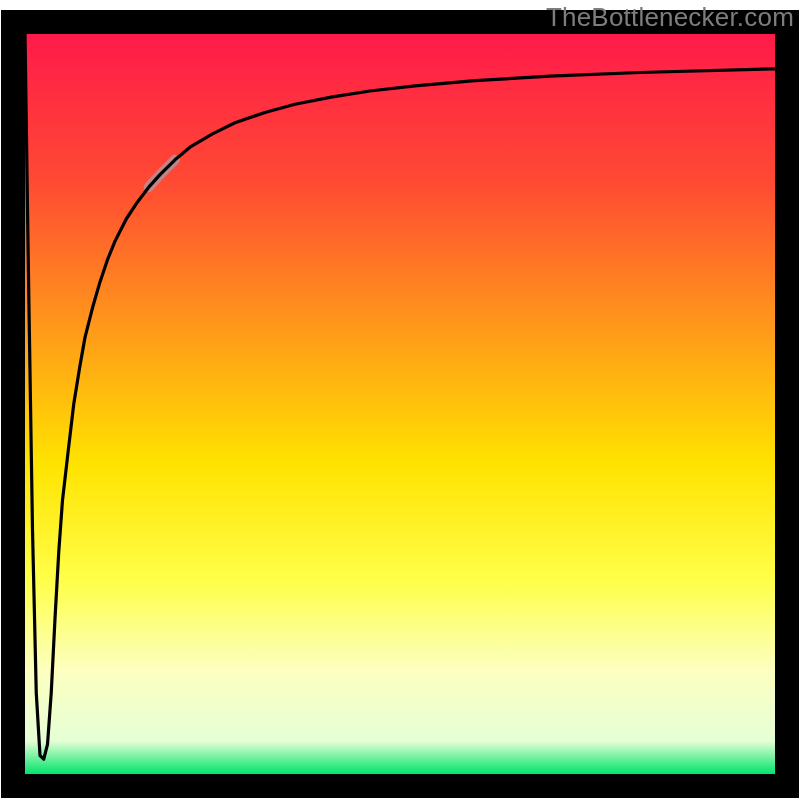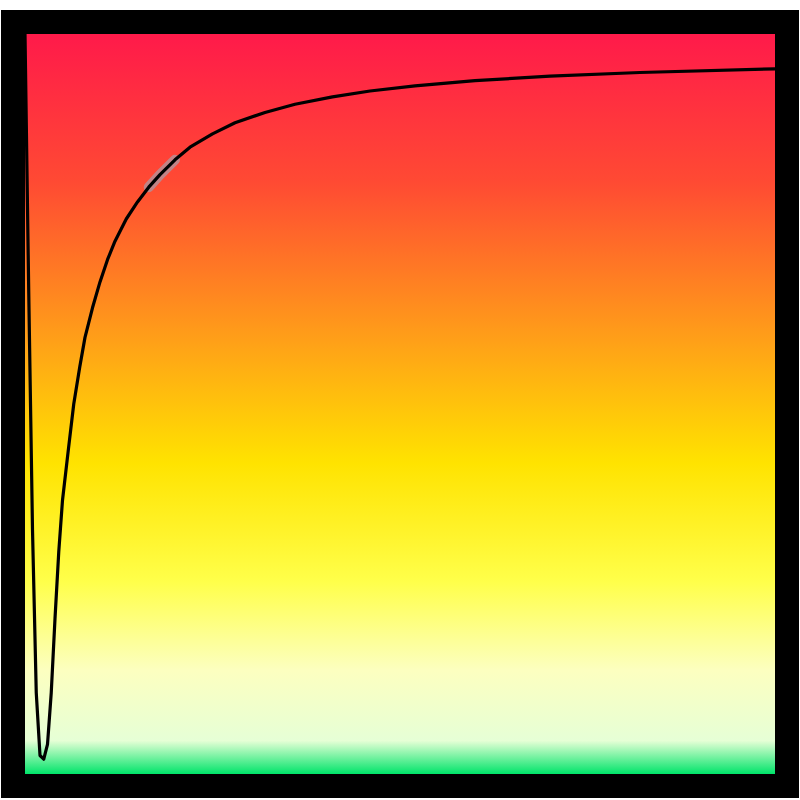--- a/index.html
+++ b/index.html
@@ -32,20 +32,21 @@
     left: 0;
     width: 800px;
     height: 800px;
     display: block;
   }
 </style>
 </head>
 <body>
 
 <div class="stage">
+  <div class="watermark">TheBottlenecker.com</div>
 
   <svg class="chart" viewBox="0 0 800 800">
     <defs>
       <linearGradient id="bg-grad" x1="0" y1="0" x2="0" y2="1">
         <stop id="g0" offset="0%" stop-color="#ff1a4a"></stop>
         <stop id="g1" offset="20%" stop-color="#ff4a33"></stop>
         <stop id="g2" offset="40%" stop-color="#ff9a1a"></stop>
         <stop id="g3" offset="58%" stop-color="#ffe300"></stop>
         <stop id="g4" offset="74%" stop-color="#ffff4a"></stop>
         <stop id="g5" offset="86%" stop-color="#fcffc0"></stop>

